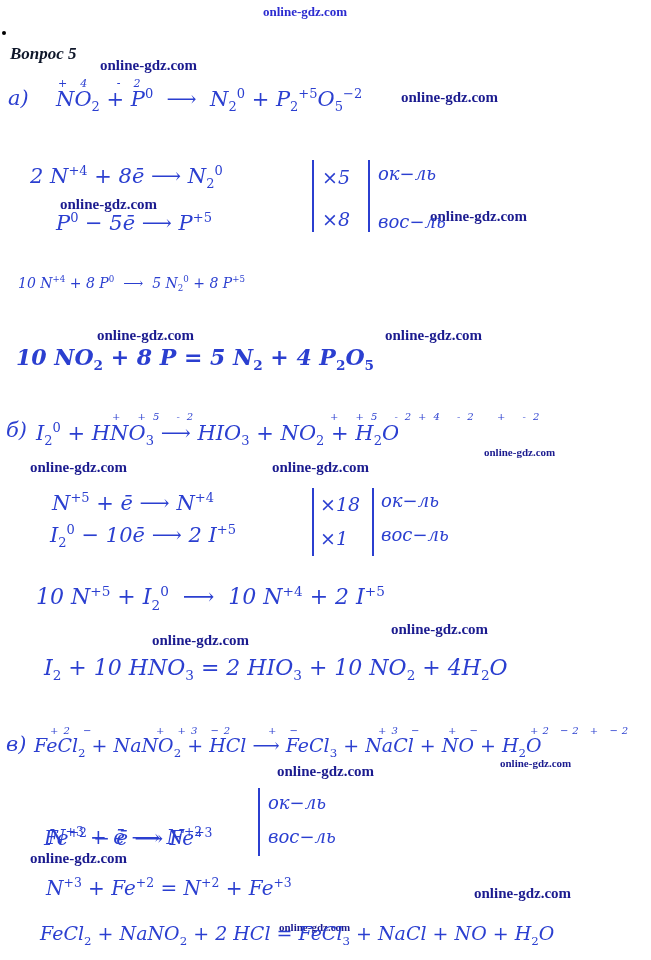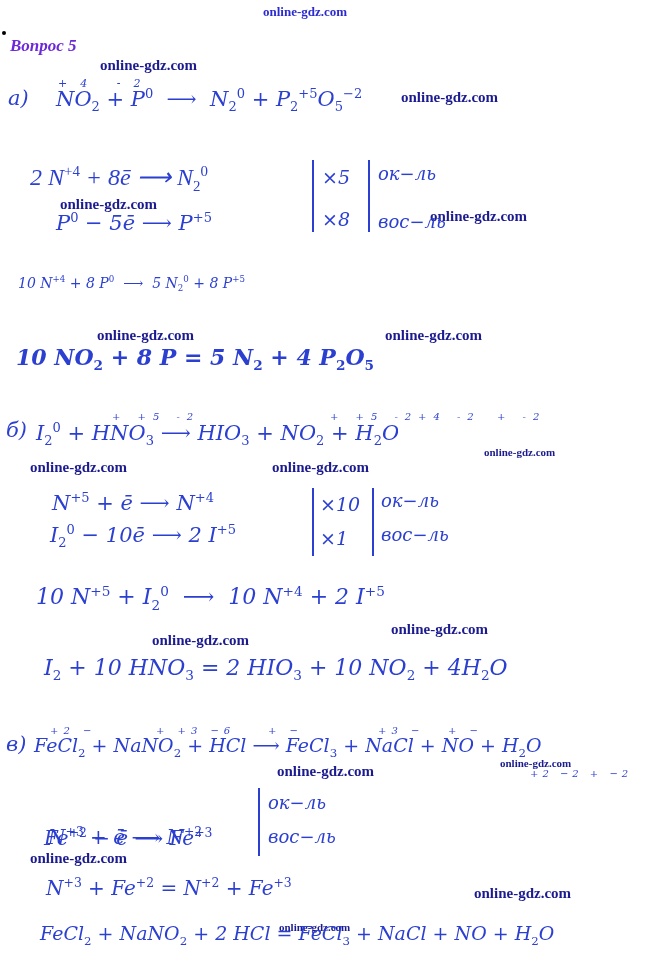--- a/index.html
+++ b/index.html
@@ -27,26 +27,26 @@
   .ink{
     position:absolute;
     color:#2b3fd0;
     font-family:"DejaVu Serif", serif;
     font-style:italic;
     white-space:nowrap;
   }
 
   .q-title{
     position:absolute;
-    left:10px;top:36px;
+    left:10px;top:44px;
     font-family:"Liberation Serif", serif;
     font-weight:700;
     font-style:italic;
     font-size:17px;
-    color:#6d28d9;
+    color:#0f172a;
     white-space:nowrap;
   }
   .bullet{
     position:absolute;left:2px;top:31px;
     width:4px;height:4px;border-radius:50%;
     background:#000;
   }
 
   sup{font-size:0.62em;vertical-align:super;font-style:normal;}
   sub{font-size:0.62em;vertical-align:sub;font-style:normal;}
@@ -82,21 +82,21 @@
 
   <div class="bullet"></div>
   <div class="q-title">Вопрос 5</div>
 
   <div class="ink" style="left:8px;top:86px;font-size:21px;">а)</div>
   <div class="ink" style="left:58px;top:77px;font-size:11px;letter-spacing:13px;">+4  -2</div>
   <div class="ink" style="left:56px;top:86px;font-size:21px;">
     NO<sub>2</sub> + P<sup>0</sup> &nbsp;⟶&nbsp; N<sub>2</sub><sup>0</sup> + P<sub>2</sub><sup>+5</sup>O<sub>5</sub><sup>−2</sup>
   </div>
 
-  <div class="ink" style="left:30px;top:163px;font-size:24px;font-family:Liberation Serif, serif;">
+  <div class="ink" style="left:30px;top:163px;font-size:21px;">
     2 N<sup>+4</sup> + 8ē ⟶ N<sub>2</sub><sup>0</sup>
   </div>
   <div class="ink" style="left:56px;top:210px;font-size:21px;">
     P<sup>0</sup> − 5ē ⟶ P<sup>+5</sup>
   </div>
 
   <div class="vline" style="left:312px;top:160px;height:72px;"></div>
   <div class="vline" style="left:368px;top:160px;height:72px;"></div>
 
   <div class="ink" style="left:322px;top:166px;font-size:19px;">×5</div>
@@ -124,40 +124,40 @@
   <div class="ink" style="left:52px;top:490px;font-size:21px;">
     N<sup>+5</sup> + ē ⟶ N<sup>+4</sup>
   </div>
   <div class="ink" style="left:50px;top:522px;font-size:21px;">
     I<sub>2</sub><sup>0</sup> − 10ē ⟶ 2 I<sup>+5</sup>
   </div>
 
   <div class="vline" style="left:312px;top:488px;height:68px;"></div>
   <div class="vline" style="left:372px;top:488px;height:68px;"></div>
 
-  <div class="ink" style="left:320px;top:493px;font-size:19px;">×10</div>
+  <div class="ink" style="left:320px;top:493px;font-size:19px;">×18</div>
   <div class="ink" style="left:320px;top:527px;font-size:19px;">×1</div>
   <div class="ink" style="left:381px;top:490px;font-size:18px;">ок−ль</div>
   <div class="ink" style="left:381px;top:524px;font-size:18px;">вос−ль</div>
 
   <div class="ink" style="left:36px;top:583px;font-size:22px;">
     10 N<sup>+5</sup> + I<sub>2</sub><sup>0</sup> &nbsp;⟶&nbsp; 10 N<sup>+4</sup> + 2 I<sup>+5</sup>
   </div>
 
   <div class="ink" style="left:44px;top:655px;font-size:22px;">
     I<sub>2</sub> + 10 HNO<sub>3</sub> = 2 HIO<sub>3</sub> + 10 NO<sub>2</sub> + 4H<sub>2</sub>O
   </div>
 
   <div class="ink" style="left:6px;top:732px;font-size:21px;">в)</div>
   <div class="ink" style="left:50px;top:725px;font-size:10px;letter-spacing:5px;">+2    −</div>
-  <div class="ink" style="left:156px;top:725px;font-size:10px;letter-spacing:5px;">+   +3 −6</div>
+  <div class="ink" style="left:156px;top:725px;font-size:10px;letter-spacing:5px;">+   +3 −2</div>
   <div class="ink" style="left:268px;top:725px;font-size:10px;letter-spacing:5px;">+  −</div>
   <div class="ink" style="left:378px;top:725px;font-size:10px;letter-spacing:5px;">+3   −</div>
   <div class="ink" style="left:448px;top:725px;font-size:10px;letter-spacing:5px;">+   −</div>
-  <div class="ink" style="left:530px;top:768px;font-size:10px;letter-spacing:4px;">+2 −2  + −2</div>
+  <div class="ink" style="left:530px;top:725px;font-size:10px;letter-spacing:4px;">+2 −2  + −2</div>
 
   <div class="ink" style="left:34px;top:734px;font-size:19px;">
     FeCl<sub>2</sub> + NaNO<sub>2</sub> + HCl ⟶ FeCl<sub>3</sub> + NaCl + NO + H<sub>2</sub>O
   </div>
 
   <div class="ink" style="left:48px;top:792px;font-size:20px;margin-top:32px;">
     N<sup>+3</sup> + ē ⟶ N<sup>+2</sup>
   </div>
   <div class="ink" style="left:44px;top:825px;font-size:20px;">
     Fe<sup>+2</sup> − ē ⟶ Fe<sup>+3</sup>

